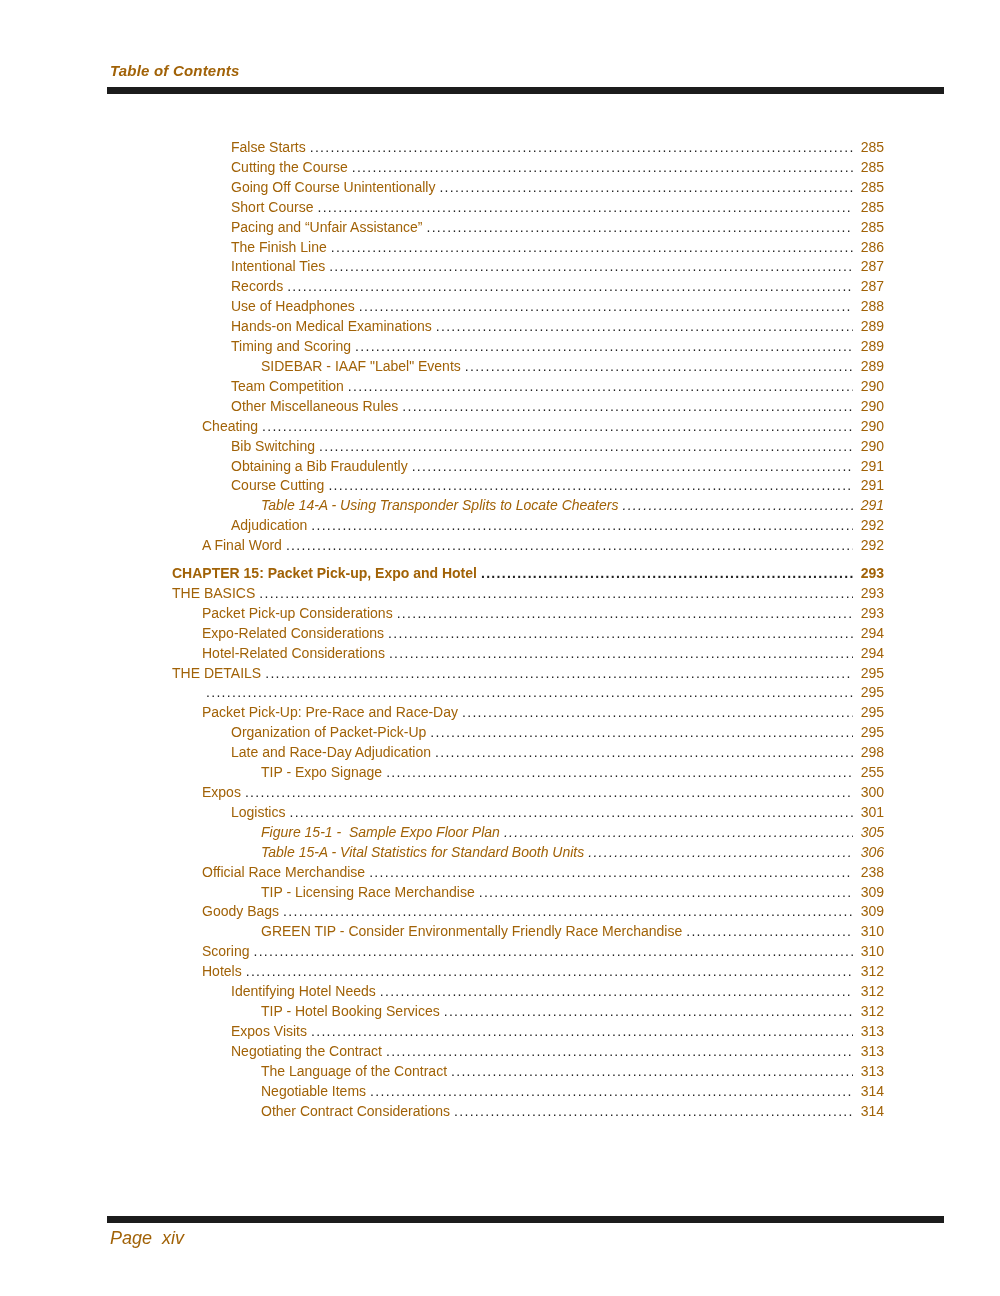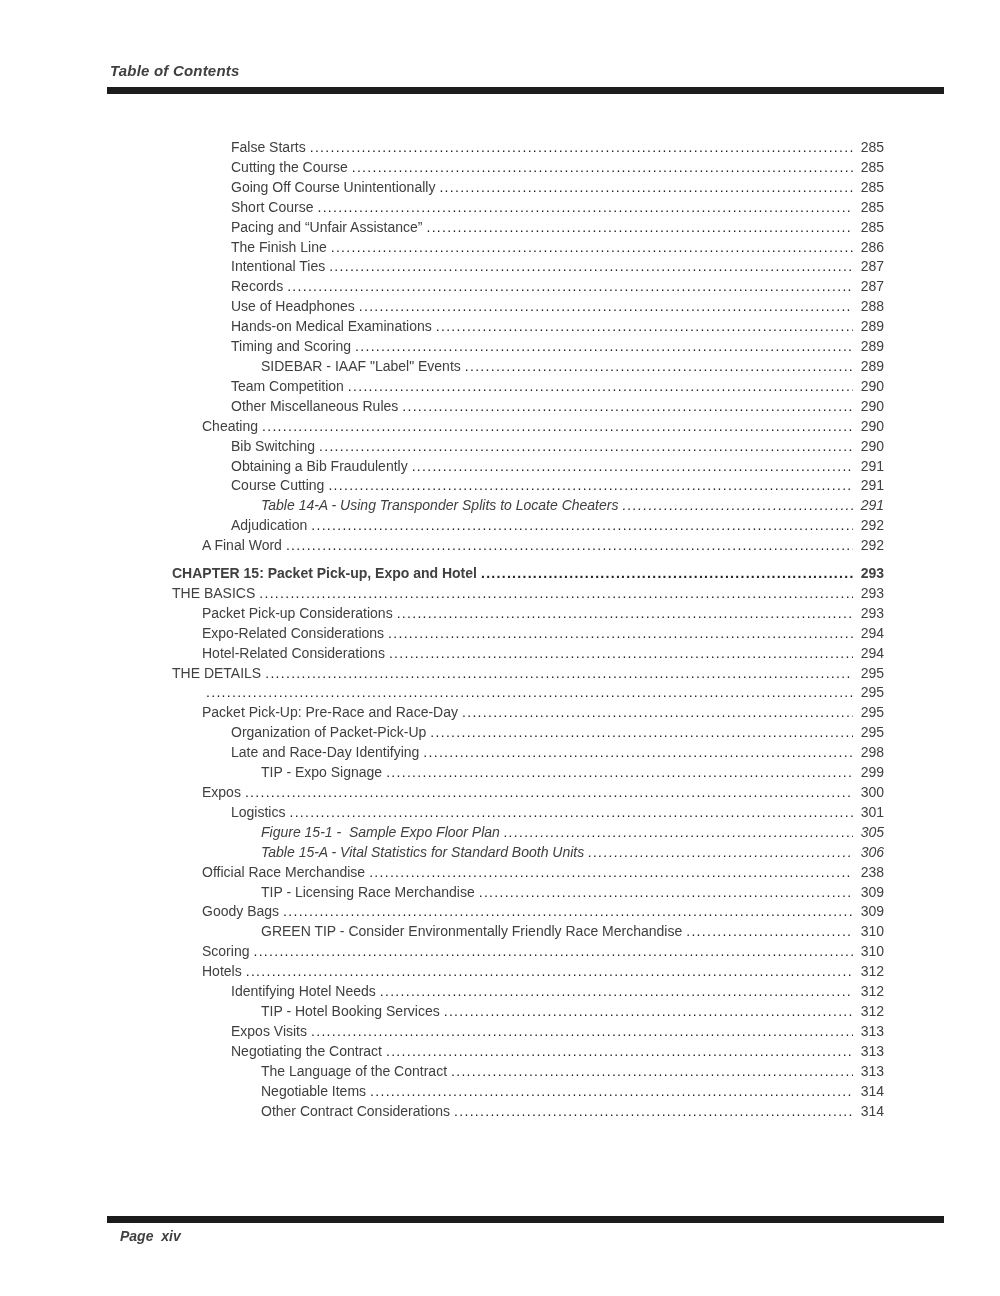--- a/index.html
+++ b/index.html
@@ -2,21 +2,21 @@
 <html><head>
 <meta charset="utf-8">
 <style>
   html, body { margin: 0; padding: 0; background: #ffffff; }
   .page {
     position: relative;
     width: 1000px;
     height: 1296px;
     background: #ffffff;
     font-family: "Liberation Sans", "DejaVu Sans", sans-serif;
-    color: #404040;
+    color: #a16207;
     overflow: hidden;
   }
 
   
   .header-title {
     position: absolute;
     left: 110px;
     top: 62px;
     font-size: 15px;
     font-weight: bold;
@@ -67,24 +67,24 @@
   }
   .entry-page {
     flex: 0 0 auto;
     min-width: 28px;
     text-align: right;
   }
 
   
   .footer-label {
     position: absolute;
-    left: 120px;
+    left: 110px;
     top: 1228px;
-    font-size: 14px;
-    font-weight: bold;
+    font-size: 18px;
+    font-weight: normal;
     font-style: italic;
     white-space: pre;
   }
 </style>
 </head>
 <body>
 
 <div class="page">
 
   <div class="header-title">Table of Contents</div>
@@ -235,28 +235,28 @@
         <span class="entry-label">Packet Pick-Up: Pre-Race and Race-Day</span>
         <span class="leader"></span>
         <span class="entry-page">295</span>
       </div>
       <div class="toc-entry lvl-2">
         <span class="entry-label">Organization of Packet-Pick-Up</span>
         <span class="leader"></span>
         <span class="entry-page">295</span>
       </div>
       <div class="toc-entry lvl-2">
-        <span class="entry-label">Late and Race-Day Identifying</span>
+        <span class="entry-label">Late and Race-Day Adjudication</span>
         <span class="leader"></span>
         <span class="entry-page">298</span>
       </div>
       <div class="toc-entry lvl-3">
         <span class="entry-label">TIP - Expo Signage</span>
         <span class="leader"></span>
-        <span class="entry-page">299</span>
+        <span class="entry-page">255</span>
       </div>
       <div class="toc-entry lvl-1">
         <span class="entry-label">Expos</span>
         <span class="leader"></span>
         <span class="entry-page">300</span>
       </div>
       <div class="toc-entry lvl-2">
         <span class="entry-label">Logistics</span>
         <span class="leader"></span>
         <span class="entry-page">301</span>

